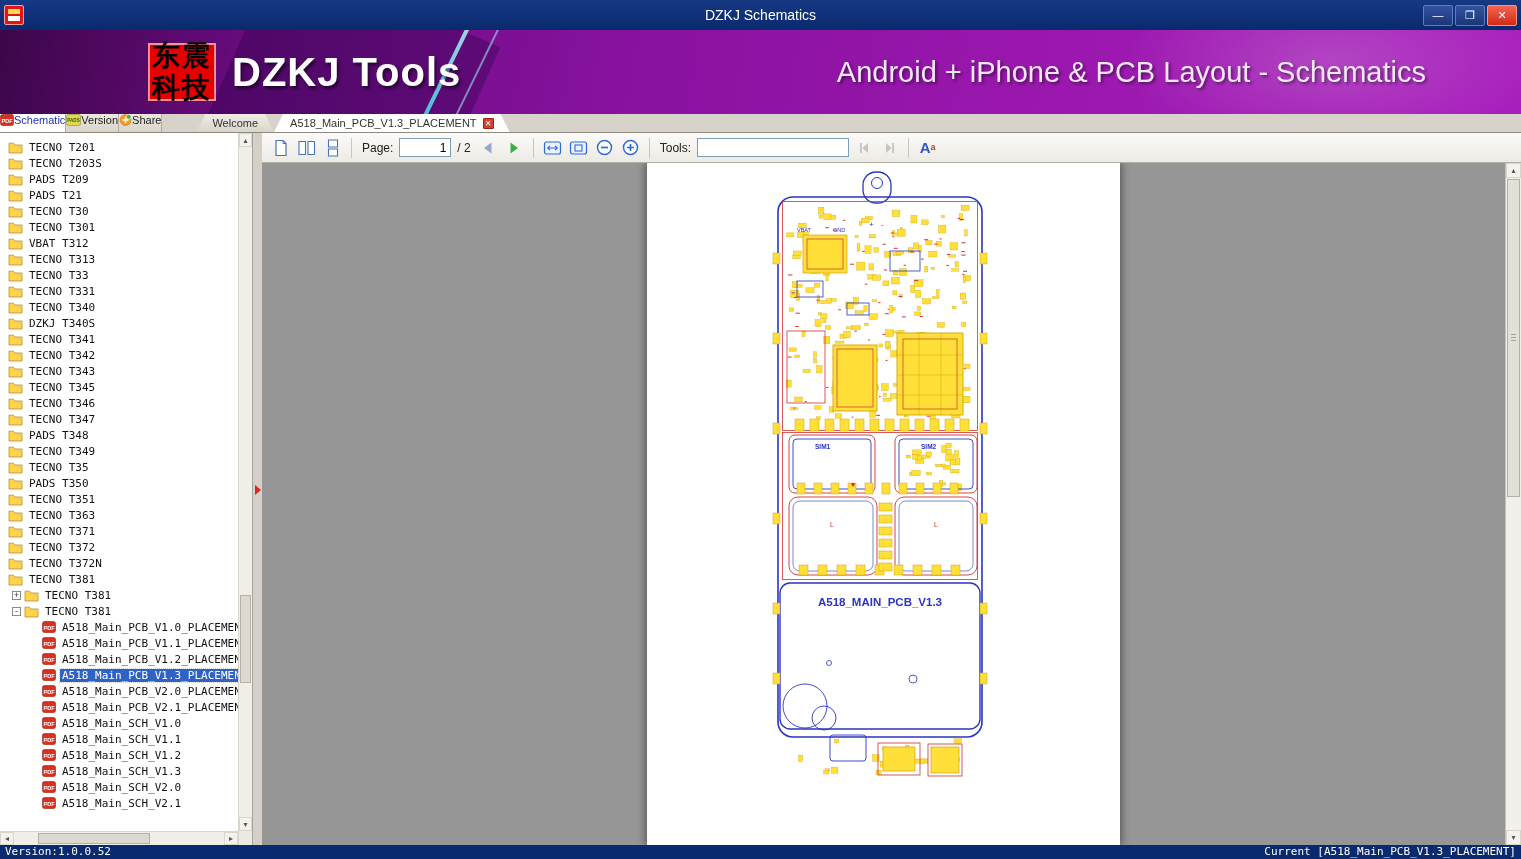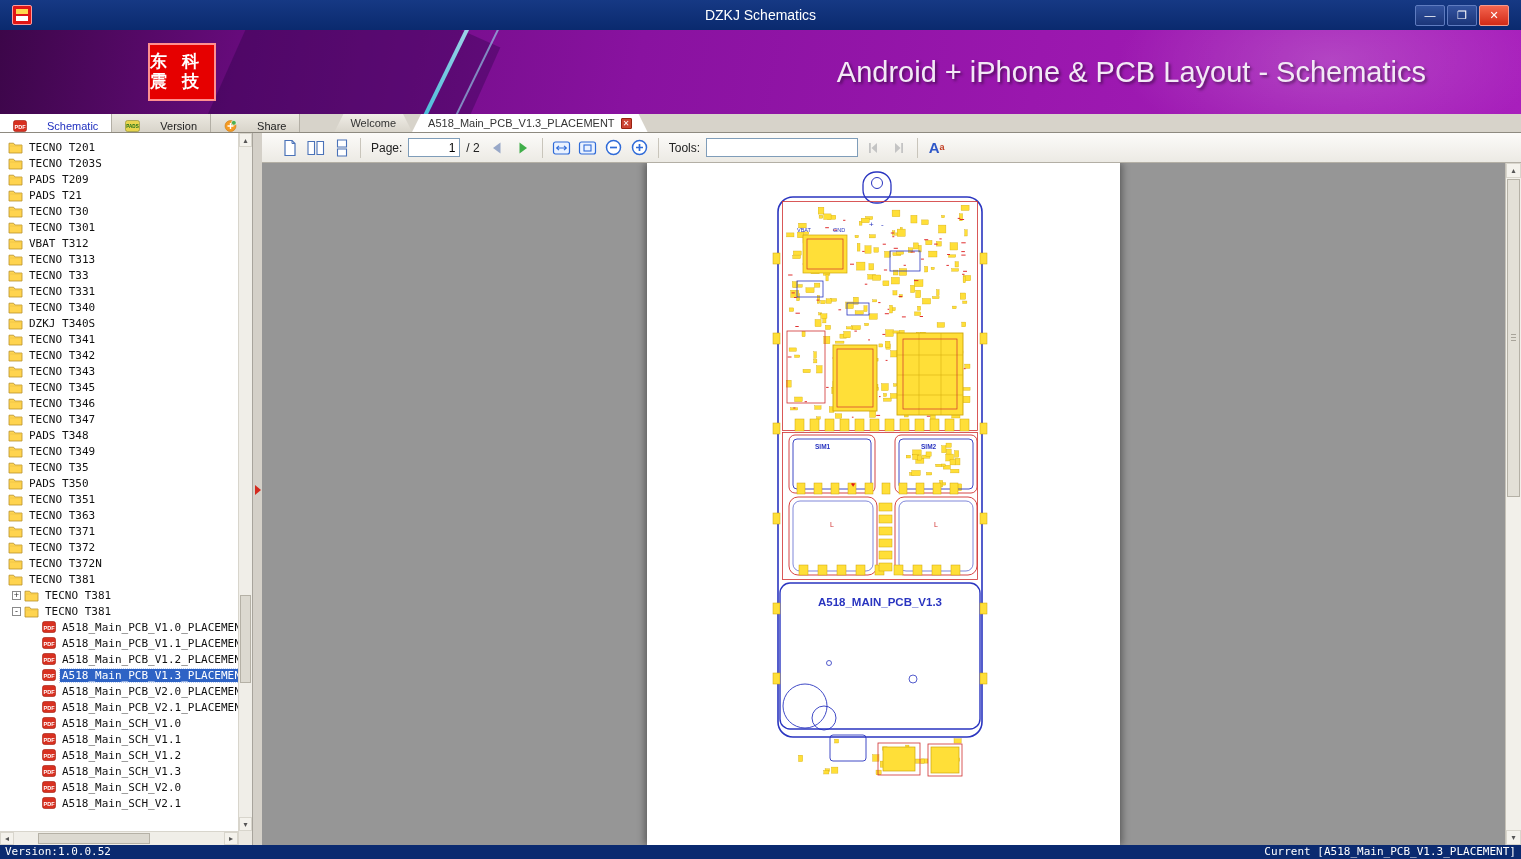--- a/index.html
+++ b/index.html
@@ -1,41 +1,41 @@
 <!DOCTYPE html>
 <html><head>
 <meta charset="utf-8">
 <style>
 *{margin:0;padding:0;box-sizing:border-box}
 html,body{width:1521px;height:859px;overflow:hidden}
 body{font-family:"Liberation Sans",sans-serif;background:#989898}
 
 
-.titlebar{height:30px;background:linear-gradient(#163984,#0a2a6e);position:relative;display:flex;align-items:center;padding:0 12px}
+.titlebar{height:30px;background:linear-gradient(#163984,#0a2a6e);position:relative;display:flex;align-items:center;padding:0 4px}
 .app-icon{width:20px;height:20px;background:#e01515;border:1px solid #ff9c9c;border-radius:2px;position:relative;flex:0 0 auto}
 .app-icon::before{content:"";position:absolute;left:3px;right:3px;top:3px;height:5px;background:#ffd84d}
 .app-icon::after{content:"";position:absolute;left:3px;right:3px;bottom:3px;height:5px;background:#fff}
 .title-text{position:absolute;left:0;right:0;text-align:center;color:#fff;font-size:14px}
 .win-controls{margin-left:auto;display:flex;gap:2px;z-index:2}
 .win-btn{width:30px;height:21px;display:flex;align-items:center;justify-content:center;color:#fff;font-size:11px;background:linear-gradient(#33539f,#1b3679);border:1px solid #5f7cc0;border-radius:2px}
 .win-btn.close{background:linear-gradient(#f4654f,#d22a17);border-color:#f59a8d}
 
 
 .banner{height:84px;background:linear-gradient(100deg,#3c0649 0%,#670b7c 16%,#8912a0 42%,#9a17ae 68%,#a81fbc 100%);position:relative;overflow:hidden;display:flex;align-items:center}
 .banner .band{position:absolute;left:230px;top:-40px;width:240px;height:200px;background:rgba(25,0,55,.30);transform:rotate(24deg)}
 .banner .streak1{position:absolute;left:438px;top:-30px;width:4px;height:170px;background:linear-gradient(#bffcff,#17cfe4);transform:rotate(26deg);opacity:.85}
 .banner .streak2{position:absolute;left:470px;top:-30px;width:2px;height:170px;background:#9ef3ff;transform:rotate(26deg);opacity:.55}
 .banner .glow{position:absolute;right:-60px;top:-80px;width:500px;height:220px;background:radial-gradient(ellipse at center,rgba(255,255,255,.18),rgba(255,255,255,0) 60%)}
-.logo-box{width:68px;height:58px;background:#e60000;border:2px solid #ff8f8f;margin-left:148px;display:flex;flex-direction:row;align-items:center;justify-content:center;color:#ffffff;font-weight:bold;font-size:17px;line-height:1.15;z-index:1;letter-spacing:2px}
+.logo-box{width:68px;height:58px;background:#e60000;border:2px solid #ff8f8f;margin-left:148px;display:flex;flex-direction:column;align-items:center;justify-content:center;color:#000000;font-weight:bold;font-size:28px;line-height:1.15;z-index:1;letter-spacing:2px}
 .brand{font-size:40px;font-weight:bold;color:#fff;margin-left:16px;text-shadow:2px 3px 3px rgba(0,0,0,.5);letter-spacing:1px;z-index:1}
 .tagline{margin-left:auto;margin-right:95px;font-size:29px;color:#f3e9f6;text-shadow:2px 2px 3px rgba(0,0,0,.45);z-index:1;white-space:nowrap}
 
 
 .tabrow{height:19px;background:#d7d3ca;border-bottom:1px solid #8e8a80;display:flex;align-items:stretch}
-.main-tab{display:flex;align-items:flex-end;gap:20px;padding:0 13px;font-size:11px;color:#222;background:linear-gradient(#ece9e1,#d8d4ca);border-right:1px solid #b3afa5}
+.main-tab{display:flex;align-items:flex-start;gap:0;padding:0 0;font-size:11px;color:#222;background:linear-gradient(#ece9e1,#d8d4ca);border-right:1px solid #b3afa5}
 .main-tab.active{background:#fff;color:#1f2fbf}
 .mt-icon{display:flex}
 .doc-tabs{display:flex;margin-left:34px}
 .doc-tab{display:flex;align-items:center;gap:6px;padding:0 16px;font-size:11px;color:#333;background:linear-gradient(#f0ede6,#d9d5cb);clip-path:polygon(9px 0,calc(100% - 9px) 0,100% 100%,0 100%)}
 .doc-tab.active{background:#fff}
 .dt-close{width:11px;height:11px;background:#cc4433;border:1px solid #992211;color:#fff;font-size:8px;line-height:9px;text-align:center;border-radius:1px}
 
 
 .main{display:flex;height:712px}
 
@@ -56,21 +56,21 @@
 .sb-right{width:14px;display:flex;flex-direction:column;background:#f0eee8;border-left:1px solid #d8d5cc}
 .vscroll{flex:1;position:relative}
 .vs-btn{height:14px;display:flex;align-items:center;justify-content:center;font-size:8px;color:#555;background:#f4f2ec;border:1px solid #d8d5cc}
 .vthumb{position:absolute;left:1px;right:1px;top:448px;height:88px;background:#dcd9d0;border:1px solid #b5b1a6}
 .corner{height:14px;background:#ece9e2}
 .splitter{width:10px;background:#d4d0c8;border-left:1px solid #a8a49c;position:relative}
 .splitter-arrow{position:absolute;top:352px;left:2px;width:0;height:0;border-top:5px solid transparent;border-bottom:5px solid transparent;border-left:6px solid #d42a1e}
 
 
 .content{flex:1;display:flex;flex-direction:column;min-width:0}
-.toolbar{height:30px;display:flex;align-items:center;gap:3px;padding:0 16px;background:linear-gradient(#fcfbf9,#eceae4);border-bottom:1px solid #b3afa5}
+.toolbar{height:30px;display:flex;align-items:center;gap:3px;padding:0 7px;background:linear-gradient(#fcfbf9,#eceae4);border-bottom:1px solid #b3afa5}
 .tb-btn{height:24px;min-width:23px;display:flex;align-items:center;justify-content:center;border-radius:2px}
 .tb-sep{width:1px;height:20px;background:#c9c5bb;margin:0 4px}
 .tb-label{font-size:12px;color:#222;margin:0 3px}
 .page-input{width:52px;height:19px;border:1px solid #7f9db9;font-size:12px;text-align:right;padding-right:4px;font-family:"Liberation Sans",sans-serif}
 .find-input{width:152px;height:19px;border:1px solid #7f9db9;font-size:12px;padding:0 4px;font-family:"Liberation Sans",sans-serif}
 .font-icon{font-size:15px;font-weight:bold;color:#2f58c8;line-height:1}
 .font-icon sup{font-size:9px;color:#c03a1e}
 
 .docarea{flex:1;position:relative;background:#969696;overflow:hidden}
 .page{position:absolute;left:385px;top:0;width:473px;height:682px;background:#fff;box-shadow:3px 0 7px rgba(0,0,0,.3),-3px 0 7px rgba(0,0,0,.3)}
@@ -98,20 +98,21 @@
 
 <div class="banner">
   <div class="band"></div>
   <div class="streak1"></div>
   <div class="streak2"></div>
   <div class="glow"></div>
   <div class="logo-box">
     <span>东震</span>
     <span>科技</span>
   </div>
+  <div class="brand">DZKJ Tools</div>
   <div class="tagline">Android + iPhone &amp; PCB Layout - Schematics</div>
 </div>
 
 <div class="tabrow">
   <div style="display:flex">
       <div class="main-tab active">
         <span class="mt-icon">
           <svg width="14" height="12" viewBox="0 0 14 12">
             <rect x="0.5" y="0.5" width="13" height="11" rx="2" fill="#d83020" stroke="#a01808" stroke-width="0.6"></rect>
             <text x="7" y="8.5" text-anchor="middle" font-size="5.5" font-weight="bold" fill="#fff" font-family="Liberation Sans, sans-serif">PDF</text>

